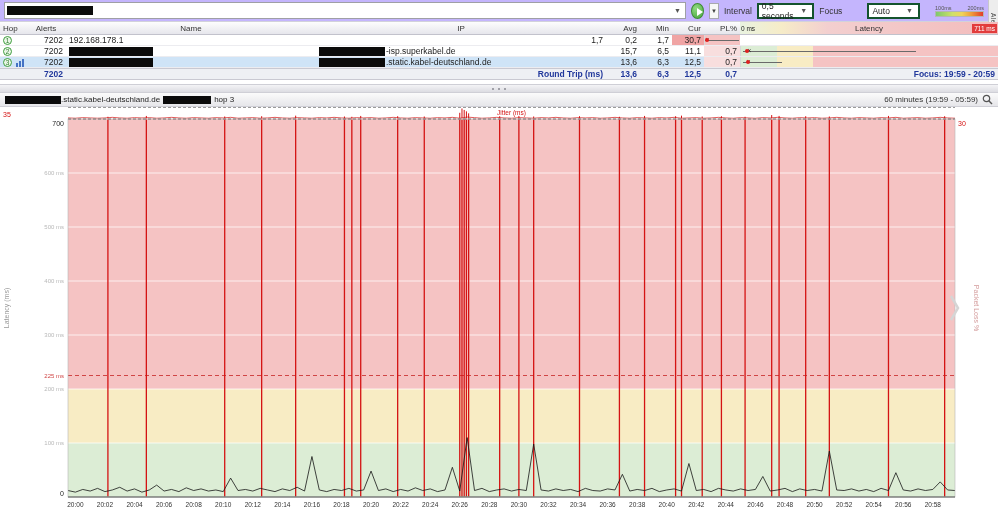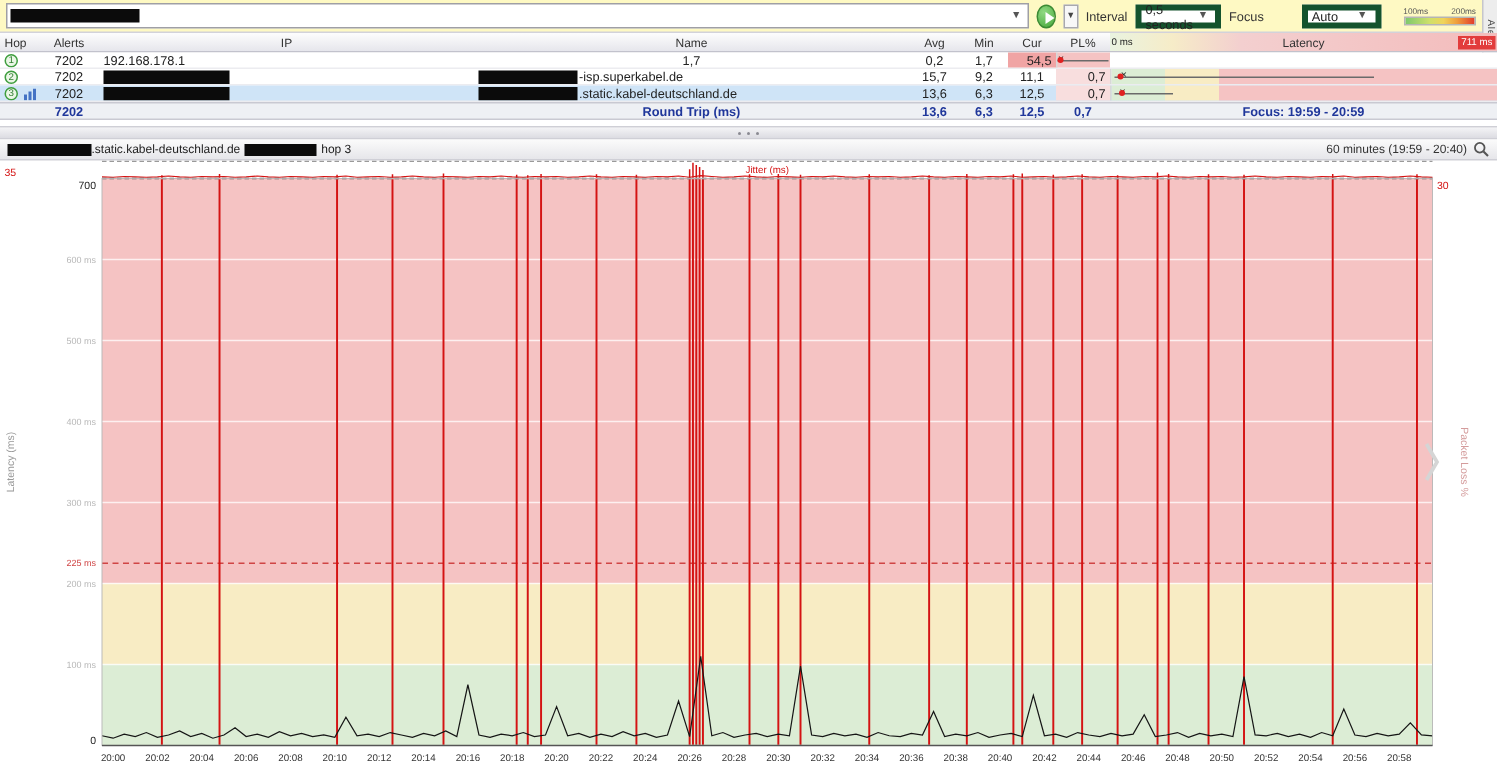--- a/index.html
+++ b/index.html
@@ -1,35 +1,35 @@
 <!DOCTYPE html>
 <html><head>
 <meta charset="utf-8">
 <style>
   html,body{margin:0;padding:0;background:#fff;}
   *{box-sizing:border-box;}
   .app{position:relative;width:998px;height:518px;background:#fff;overflow:hidden;
        font-family:"Liberation Sans",sans-serif;color:#222;}
   
-  .toolbar{position:absolute;left:0;top:0;width:988px;height:22px;background:#fef9c3;
+  .toolbar{position:absolute;left:0;top:0;width:988px;height:22px;background:#c4b5fd;
            border-bottom:1px solid #d2d2da;display:flex;align-items:center;padding:0 4px;gap:5px;}
   .combo{height:17px;background:#fff;border:1px solid #9f9fa5;display:flex;align-items:center;
          padding:0 2px;font-size:8.5px;}
   .target{flex:0 0 682px;justify-content:space-between;}
   .redact{display:inline-block;background:#0b0b0b;height:9px;}
   .r-target{width:86px;}
   .arrow{color:#555;font-size:7px;padding:0 2px;}
   .playbtn{width:16px;height:16px;border-radius:50%;border:1px solid #3c8a34;
            background:radial-gradient(circle at 35% 30%,#8fd982,#49a83c);position:relative;cursor:pointer;padding:0;}
   .playbtn::after{content:"";position:absolute;left:5px;top:4px;border-style:solid;
            border-width:4px 0 4px 6px;border-color:transparent transparent transparent #fff;}
   .minidrop{width:12px;height:16px;border:1px solid #a8a8ae;background:#f7f7f7;font-size:6px;
            color:#444;display:flex;align-items:center;justify-content:center;padding:0;}
   .tlabel{font-size:8.5px;color:#333;}
-  .select{height:16px;border:4px solid #14532d;background:#fff;display:flex;align-items:center;
+  .select{height:16px;border:2px solid #14532d;background:#fff;display:flex;align-items:center;
           justify-content:space-between;font-size:8.5px;padding:0 3px;}
   .sel-interval{width:70px;}
   .sel-focus{width:64px;margin-left:20px;}
   .legend{margin-left:10px;width:62px;display:flex;flex-direction:column;justify-content:center;}
   .legend-ticks{display:flex;justify-content:space-between;font-size:5.5px;color:#555;line-height:6px;}
   .legend-bar{height:6px;border:1px solid #b5b5b5;
        background:linear-gradient(to right,#7ec96d,#cfe06a 35%,#f0d45a 55%,#ef9d3c 75%,#e23c2c);}
   .alerts-tab{position:absolute;right:0;top:0;width:10px;height:46px;background:#ededed;
        border-left:1px solid #c6c6cc;border-bottom:1px solid #c6c6cc;
        writing-mode:vertical-rl;font-size:6.5px;color:#444;display:flex;align-items:center;
@@ -37,21 +37,21 @@
   
   .tbl{position:absolute;left:0;top:22px;width:998px;font-size:8.5px;}
   .tgrid{display:grid;grid-template-columns:26px 40px 250px 290px 34px 32px 32px 36px 1fr;}
   .thead{height:13px;background:linear-gradient(#fdfdfd,#e6e6ec);border-bottom:1px solid #c2c2cc;
          color:#333;align-items:center;}
   .thead .c{font-size:8px;}
   .trow{height:11px;align-items:center;border-bottom:1px solid #ececf0;background:#fff;}
   .trow.sel{background:#cfe4f7;}
   .c{padding:0 3px;white-space:nowrap;overflow:hidden;}
   .c.ctr{text-align:center;}
-  .c.rt{text-align:center;}
+  .c.rt{text-align:right;}
   .badge{display:inline-block;width:9px;height:9px;border-radius:50%;border:1px solid #3f9e3f;
          background:#eaf6e6;color:#2e7d2e;font-size:6.5px;line-height:8px;text-align:center;vertical-align:middle;}
   .hopicon{display:inline-block;vertical-align:middle;margin-left:2px;}
   .r-ip{width:84px;vertical-align:middle;}
   .r-name{width:66px;vertical-align:middle;margin-right:1px;}
   .plcell{text-align:right;}
   .plhi{background:#f0a4a4;}
   .pllo{background:#f8dede;}
   .latcell{position:relative;height:100%;padding:0;
        background:linear-gradient(to right,#dcedd5 0,#dcedd5 14%,#f8ecc4 14%,#f8ecc4 28%,#f5c3c3 28%,#f5c3c3 100%);
@@ -111,55 +111,55 @@
       </div>
       <div class="legend-bar"></div>
     </div>
   </div>
   <div class="alerts-tab">Alerts</div>
 
   <div class="tbl">
     <div class="tgrid thead">
       <div class="c">Hop</div>
       <div class="c ctr">Alerts</div>
+      <div class="c ctr">Name</div>
       <div class="c ctr">IP</div>
-      <div class="c ctr">Name</div>
       <div class="c rt">Avg</div>
       <div class="c rt">Min</div>
       <div class="c rt">Cur</div>
       <div class="c rt">PL%</div>
       <div class="lathead">
         <span class="latttl">Latency</span>
         <span class="lat0">0 ms</span>
         <span class="lat711">711 ms</span>
       </div>
     </div>
 
     <div class="tgrid trow">
       <div class="c"><span class="badge">1</span></div>
       <div class="c rt">7202</div>
       <div class="c">192.168.178.1</div>
       <div class="c rt">1,7</div>
       <div class="c rt">0,2</div>
       <div class="c rt">1,7</div>
-      <div class="c plcell plhi">54,5</div>
+      <div class="c plcell plhi">30,7</div>
       <div class="latcell allred">
         <span class="wline" style="left: 0.5%; width: 96.5%;"></span>
         <span class="wx" style="left: 0.8%;">×</span>
         <span class="wdot" style="left: 0.8%;"></span>
       </div>
     </div>
 
     <div class="tgrid trow">
       <div class="c"><span class="badge">2</span></div>
       <div class="c rt">7202</div>
       <div class="c"><span class="redact r-ip"></span></div>
       <div class="c"><span class="redact r-name"></span><span>-isp.superkabel.de</span></div>
       <div class="c rt">15,7</div>
-      <div class="c rt">9,2</div>
+      <div class="c rt">6,5</div>
       <div class="c rt">11,1</div>
       <div class="c plcell pllo">0,7</div>
       <div class="latcell">
         <span class="wline" style="left: 0.9%; width: 67.1%;"></span>
         <span class="wx" style="left: 2.4%;">×</span>
         <span class="wdot" style="left: 1.6%;"></span>
       </div>
     </div>
 
     <div class="tgrid trow sel">
@@ -203,21 +203,21 @@
     <span class="grip"></span>
     <span class="grip"></span>
   </div>
 
   <div class="ghead">
     <span class="redact r-a"></span>
     <span>.static.kabel-deutschland.de</span>
     <span class="redact r-b"></span>
     <span>hop 3</span>
     <div class="grange">
-      <span>60 minutes (19:59 - 20:40)</span>
+      <span>60 minutes (19:59 - 05:59)</span>
       <svg width="11" height="11">
         <circle cx="4.5" cy="4.5" r="3.2" fill="none" stroke="#555" stroke-width="1.2"></circle>
         <line x1="7" y1="7" x2="10" y2="10" stroke="#555" stroke-width="1.4"></line>
       </svg>
     </div>
   </div>
 
   <div class="chart-wrap">
     <svg id="chart-svg" width="998" height="405">
         <rect x="68" y="12" width="887" height="270" fill="#f5c3c3"></rect>

